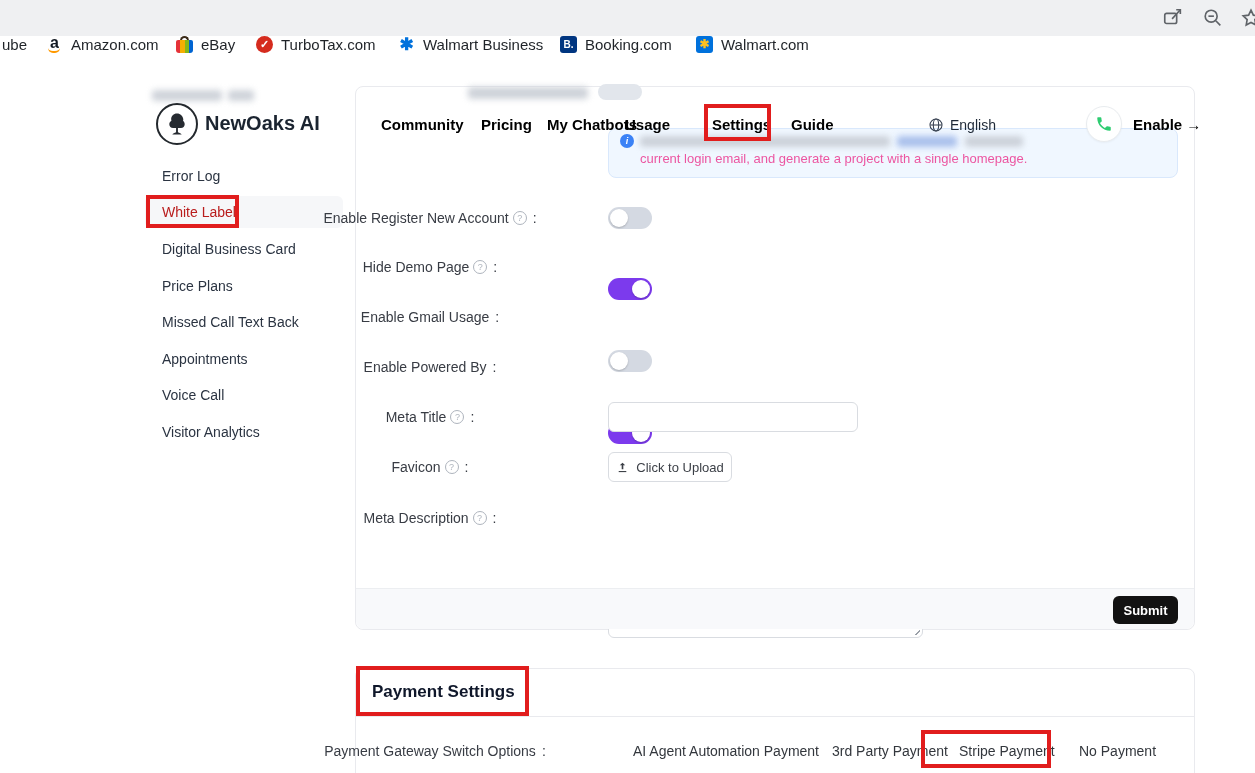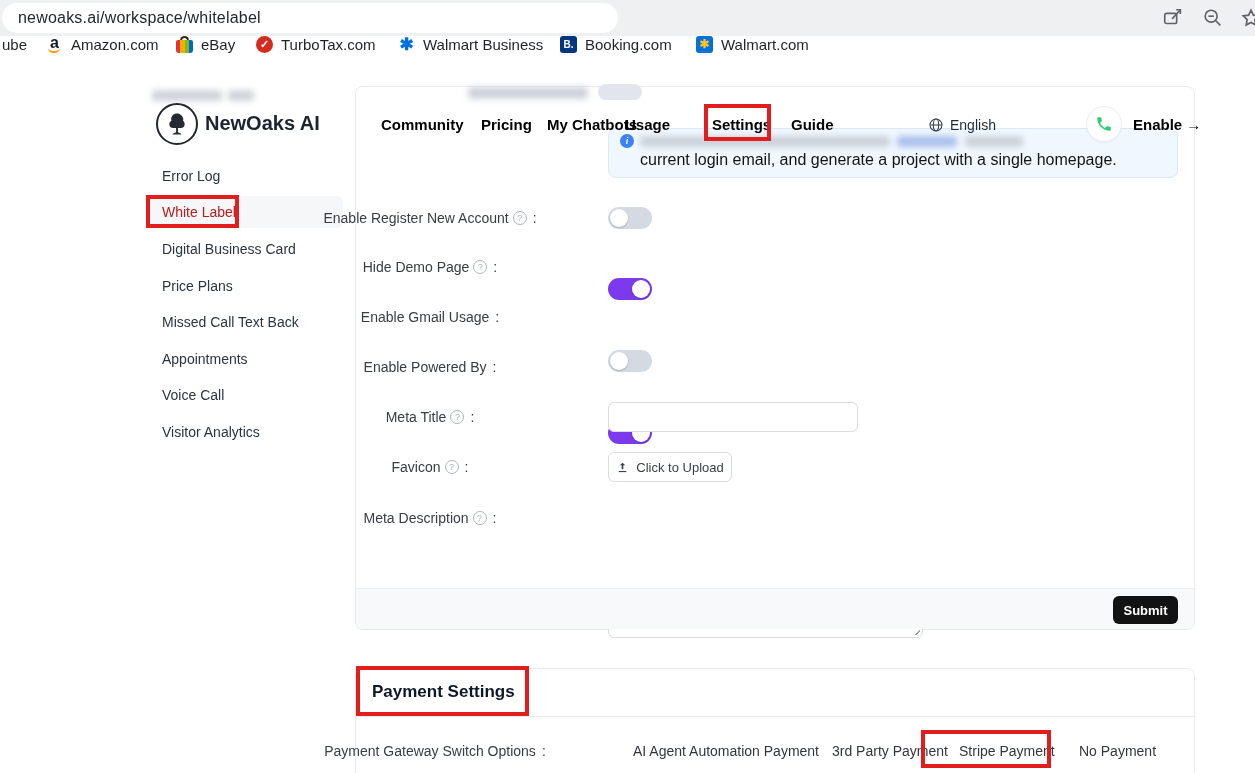--- a/index.html
+++ b/index.html
@@ -40,21 +40,21 @@
   .side-item.active { color:#b91c1c; }
 
   
   .nav-link { top:116px; font-size:15px; font-weight:600; color:#000000; white-space:nowrap; }
   .nav-plain { top:117px; font-size:14px; color:#1f2937; white-space:nowrap; }
   .account-circle { left:1086px; top:106px; width:36px; height:36px; border:1px solid #e9ecef; border-radius:50%; background:#fff; display:flex; align-items:center; justify-content:center; box-shadow:0 1px 2px rgba(0,0,0,.04); }
 
   
   .alert-box { left:608px; top:128px; width:570px; height:50px; background:#f0f7ff; border:1px solid #d9e8fc; border-radius:8px; }
   .info-dot { left:620px; top:134px; width:14px; height:14px; background:#3b82f6; border-radius:50%; color:#fff; font-size:9px; font-weight:700; text-align:center; line-height:14px; font-style:italic; }
-  .alert-line2 { left:640px; top:151px; font-size:16px; color:#000000; opacity:.92; }
+  .alert-line2 { left:640px; top:151px; font-size:13px; color:#ec4899; opacity:.92; }
 
   
   .card { background:#fff; border:1px solid #e9eaee; border-radius:8px; }
   .form-label { width:340px; text-align:right; font-size:14px; color:#383c44; white-space:nowrap; display:flex; justify-content:center; align-items:center; gap:4px; }
   .help { width:14px; height:14px; border:1px solid #aeb4bd; border-radius:50%; color:#aeb4bd; font-size:9px; line-height:12px; text-align:center; display:inline-block; }
   .colon { margin-left:2px; }
   .toggle { width:44px; height:22px; border-radius:11px; position:relative; }
   .toggle .knob { position:absolute; top:2px; width:18px; height:18px; background:#fff; border-radius:50%; box-shadow:0 1px 2px rgba(0,0,0,.2); }
   .toggle.off { background:#d4d9e2; } .toggle.off .knob { left:2px; }
   .toggle.on { background:#7c3aed; } .toggle.on .knob { right:2px; }
@@ -74,23 +74,20 @@
 
   
   .anno { border:4px solid #e11d1d; background:transparent; pointer-events:none; }
 </style>
 </head>
 <body>
 
 <div class="screen">
 
   <div class="abs topbar">
-    <div class="abs url-pill">
-      <span class="url-text">newoaks.ai/workspace/whitelabel</span>
-    </div>
     <div class="abs chrome-ic" style="left:1162px">
       <svg width="22" height="22" viewBox="0 0 24 24" fill="none" stroke="#5f6368" stroke-width="1.8">
         <rect x="3" y="7" width="13" height="11" rx="2"></rect>
           <path d="M11 13 L20 3"></path>
           <path d="M15.5 3 H20 V7.5"></path>
       </svg>
     </div>
     <div class="abs chrome-ic" style="left:1202px">
       <svg width="22" height="22" viewBox="0 0 24 24" fill="none" stroke="#5f6368" stroke-width="1.8">
         <circle cx="10" cy="10" r="6.5"></circle>

